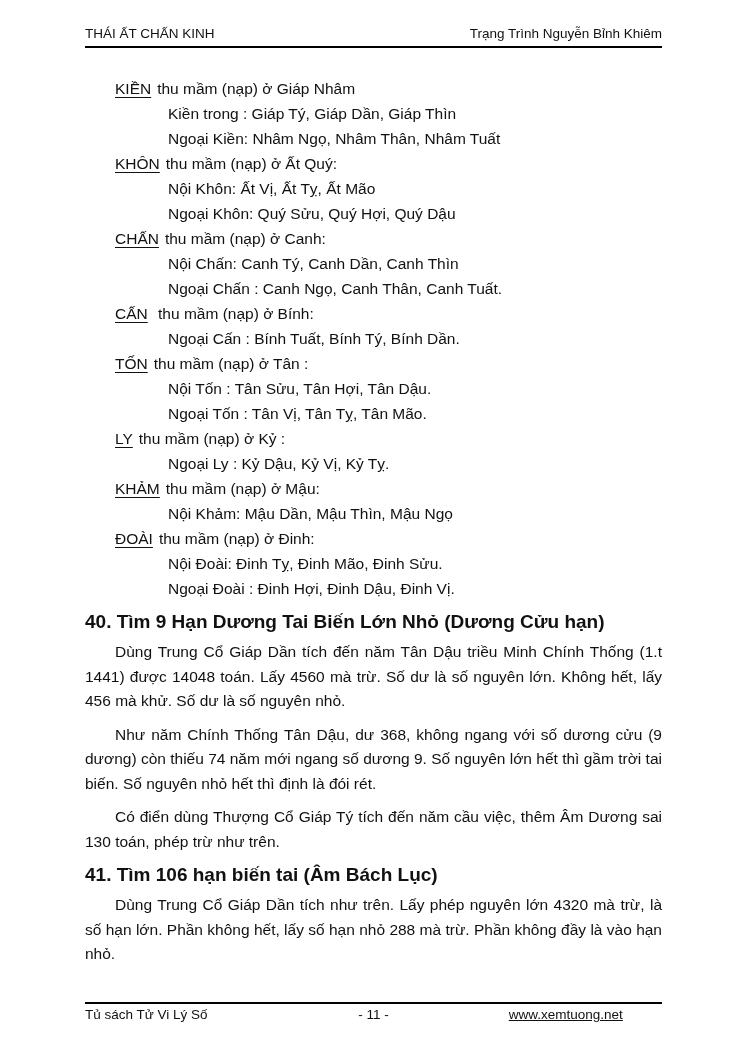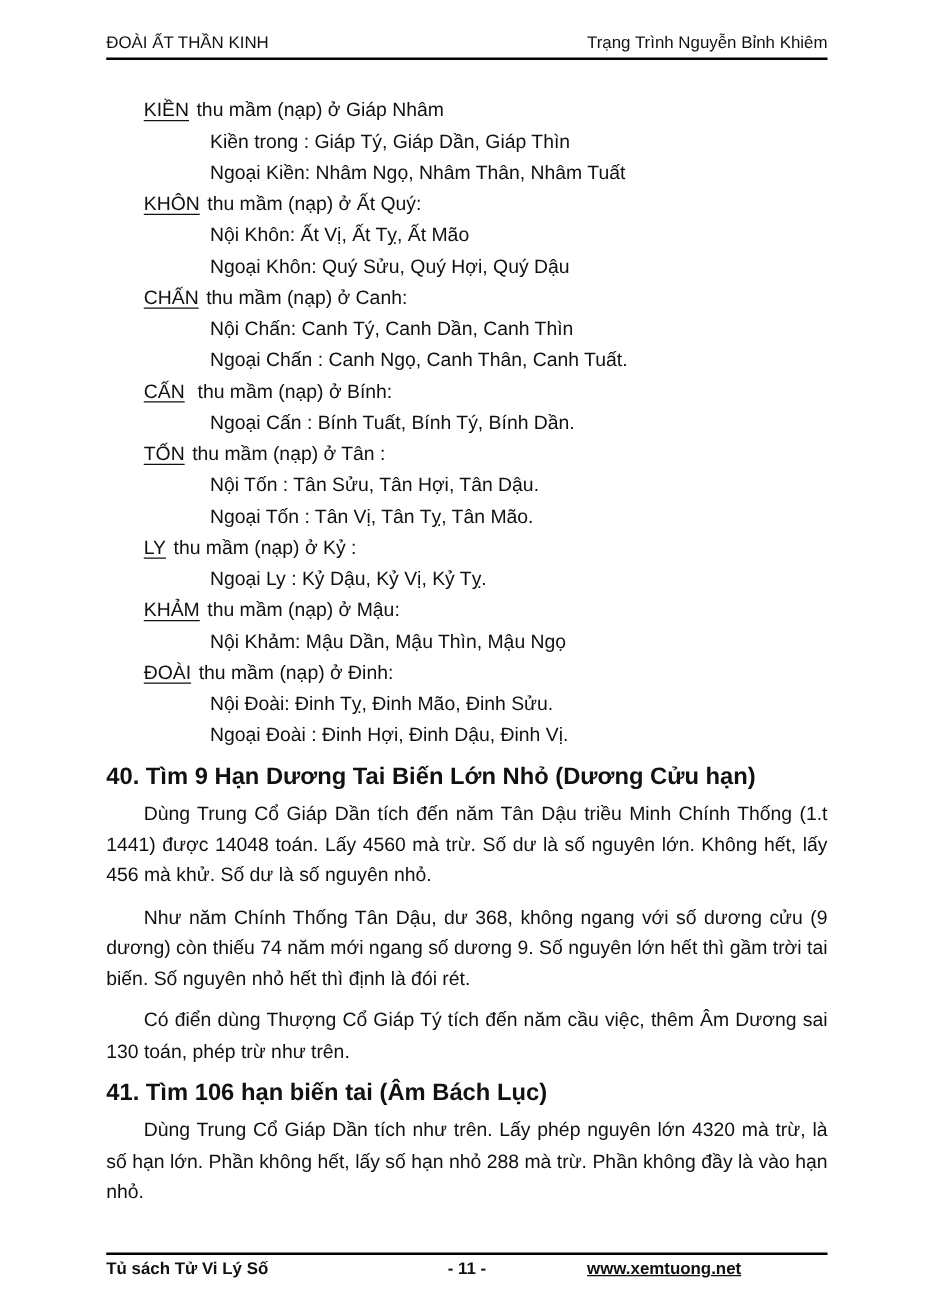--- a/index.html
+++ b/index.html
@@ -46,34 +46,33 @@
   }
 
   
   .footer {
     position: absolute;
     left: 85px; right: 82px; top: 1002px;
     border-top: 2.5px solid #000;
     padding-top: 3px;
     display: flex; align-items: flex-start;
     font-size: 13.5px;
-    font-weight: bold;
   }
   .f-left  { flex: 1; text-align: left; }
   .f-center{ flex: 1; text-align: center; }
-  .f-right { flex: 1; text-align: left; }
+  .f-right { flex: 1; text-align: center; }
   .f-link  { text-decoration: underline; cursor: pointer; }
 </style>
 </head>
 <body>
 
 <div class="page">
 
   <div class="header">
-    <span>ĐOÀI ẤT THẦN KINH</span>
+    <span>THÁI ẤT CHẤN KINH</span>
     <span>Trạng Trình Nguyễn Bỉnh Khiêm</span>
   </div>
 
   <div class="content">
 
     <div class="tblock">
       <div class="thead"><span class="tname">KIỀN</span><span class="tintro">thu mầm (nạp) ở Giáp Nhâm</span></div>
       <div class="tline">Kiền trong : Giáp Tý, Giáp Dần, Giáp Thìn</div>
       <div class="tline">Ngoại Kiền: Nhâm Ngọ, Nhâm Thân, Nhâm Tuất</div>
     </div>

